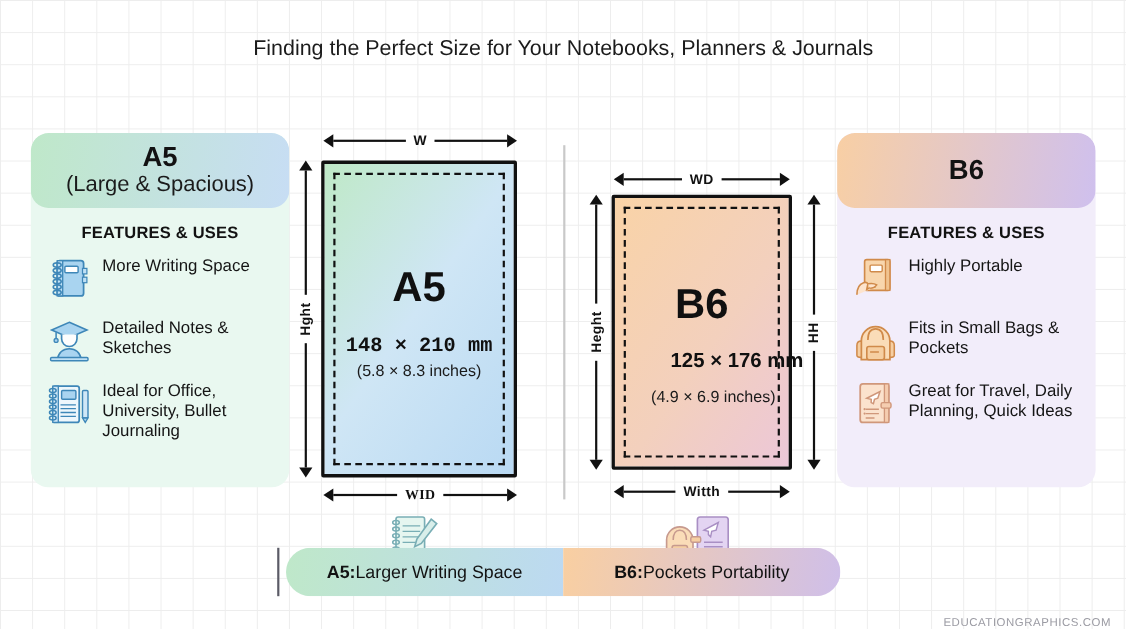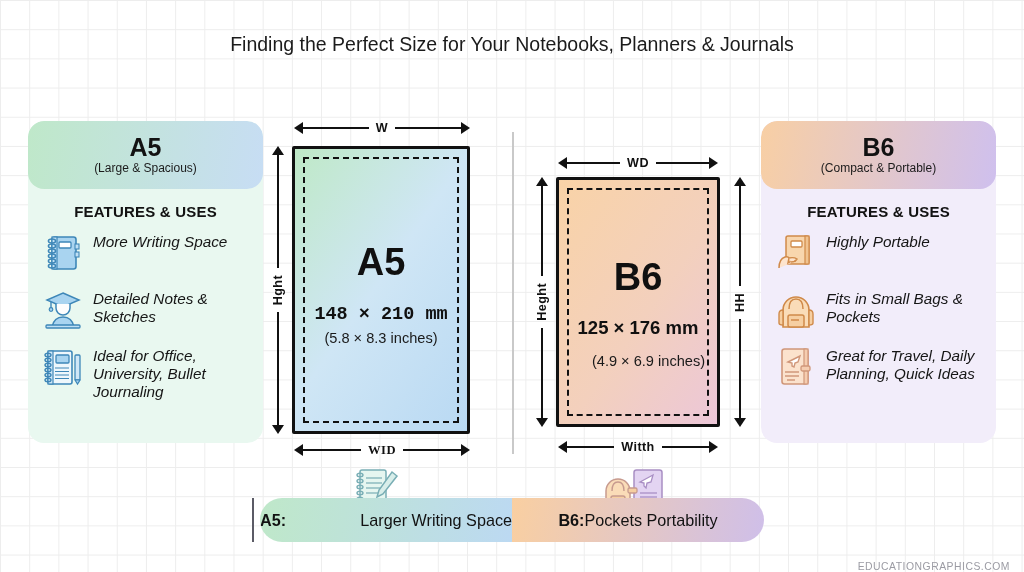--- a/index.html
+++ b/index.html
@@ -38,27 +38,27 @@
   #panel-b6 { left: 761px; background: #f2edfa; }
 
   .panel-pill {
     height: 68px; border-radius: 16px;
     display: flex; flex-direction: column;
     align-items: center; justify-content: center;
   }
   #pill-a5 { background: linear-gradient(100deg, #bfe8c9 0%, #c7ddf4 100%); }
   #pill-b6 { background: linear-gradient(100deg, #f8cfa4 0%, #cfc0ee 100%); }
   .pill-size { font-size: 25px; font-weight: bold; color: #121212; line-height: 1.05; }
-  .pill-sub  { font-size: 12px; color: #1b1b1b; line-height: 1.15; margin-top: 1px; }
+  .pill-sub  { font-size: 20px; color: #1b1b1b; line-height: 1.15; margin-top: 1px; }
 
   .features-title {
     text-align: center; font-size: 15px; font-weight: bold;
     color: #121212; margin-top: 14px; letter-spacing: 0.2px;
   }
-  .feature-list { margin-top: 10px; padding: 0 10px 0 12px; font-style: italic; }
+  .feature-list { margin-top: 10px; padding: 0 10px 0 12px; }
   .feature-row { display: flex; align-items: flex-start; margin-bottom: 11px; }
   .feature-icon { width: 46px; height: 46px; flex: 0 0 46px; }
   .feature-icon svg { display: block; width: 46px; height: 46px; }
   .feature-text {
     font-size: 15.3px; color: #151515; line-height: 1.17;
     padding-top: 3px; padding-left: 7px;
   }
 
   
   #divider {
@@ -122,21 +122,21 @@
   
   #banner {
     position: absolute; left: 260px; top: 498px;
     width: 504px; height: 44px;
     display: flex; border-radius: 22px; overflow: hidden;
   }
   .banner-half {
     flex: 1; display: flex; align-items: center; justify-content: center;
     font-size: 16.2px; color: #121212; position: relative;
   }
-  #banner-a5 { background: linear-gradient(100deg, #bfe8c9 0%, #bcd9f2 100%); justify-content: space-between; }
+  #banner-a5 { background: linear-gradient(100deg, #bfe8c9 0%, #bcd9f2 100%); }
   #banner-b6 { background: linear-gradient(100deg, #f9cfa1 0%, #cfbfe9 100%); }
   .banner-half b { font-weight: bold; }
   #banner-sep { position: absolute; left: 252px; top: 498px; width: 2px; height: 44px; background: #5b5b66; }
 
   .banner-icon { position: absolute; }
   #banner-icon-a5 { left: 348px; top: 466px; width: 56px; height: 50px; }
   #banner-icon-b6 { left: 600px; top: 466px; width: 72px; height: 50px; }
   .banner-icon svg { display: block; width: 100%; height: 100%; }
 
   #footer {
@@ -222,21 +222,20 @@
         </span>
         <span class="feature-text">Ideal for Office, University, Bullet Journaling</span>
       </div>
 
     </div>
   </div>
 
   <div class="side-panel" id="panel-b6">
     <div class="panel-pill" id="pill-b6">
       <div class="pill-size">B6</div>
-      <div class="pill-sub">(Compact &amp; Portable)</div>
     </div>
     <div class="features-title">FEATURES &amp; USES</div>
     <div class="feature-list">
 
       <div class="feature-row">
         <span class="feature-icon">
           <svg viewBox="0 0 46 46">
             <rect x="13" y="6" width="23" height="28" rx="2" fill="#f8d6ad" stroke="#d08a4a" stroke-width="1.5"></rect>
             <rect x="32" y="6" width="4" height="28" fill="#f0c390" stroke="#d08a4a" stroke-width="1.2"></rect>
             <rect x="18" y="11" width="11" height="6" rx="1" fill="#ffffff" stroke="#d08a4a" stroke-width="1.3"></rect>
@@ -332,21 +331,21 @@
       <span class="arrow-u"></span>
       <span class="line"></span>
       <span class="label">Heght</span>
       <span class="line"></span>
       <span class="arrow-d"></span>
     </div>
 
     <div class="paper-box" id="box-b6">
       <div class="paper-inner"></div>
       <div class="paper-label paper-name" style="top:78px;">B6</div>
-      <div class="paper-label paper-mm" style="top:130px;">125 × 176 mm</div>
+      <div class="paper-label paper-mm" style="top:130px;margin-left:32px;">125 × 176 mm</div>
       <div class="paper-label paper-in" style="top:168px;padding-left:21px;">(4.9 × 6.9 inches)</div>
     </div>
 
     <div class="dim-v" style="left:204px; top:22px; height:250px;">
       <span class="arrow-u"></span>
       <span class="line"></span>
       <span class="label">HH</span>
       <span class="line"></span>
       <span class="arrow-d"></span>
     </div>

